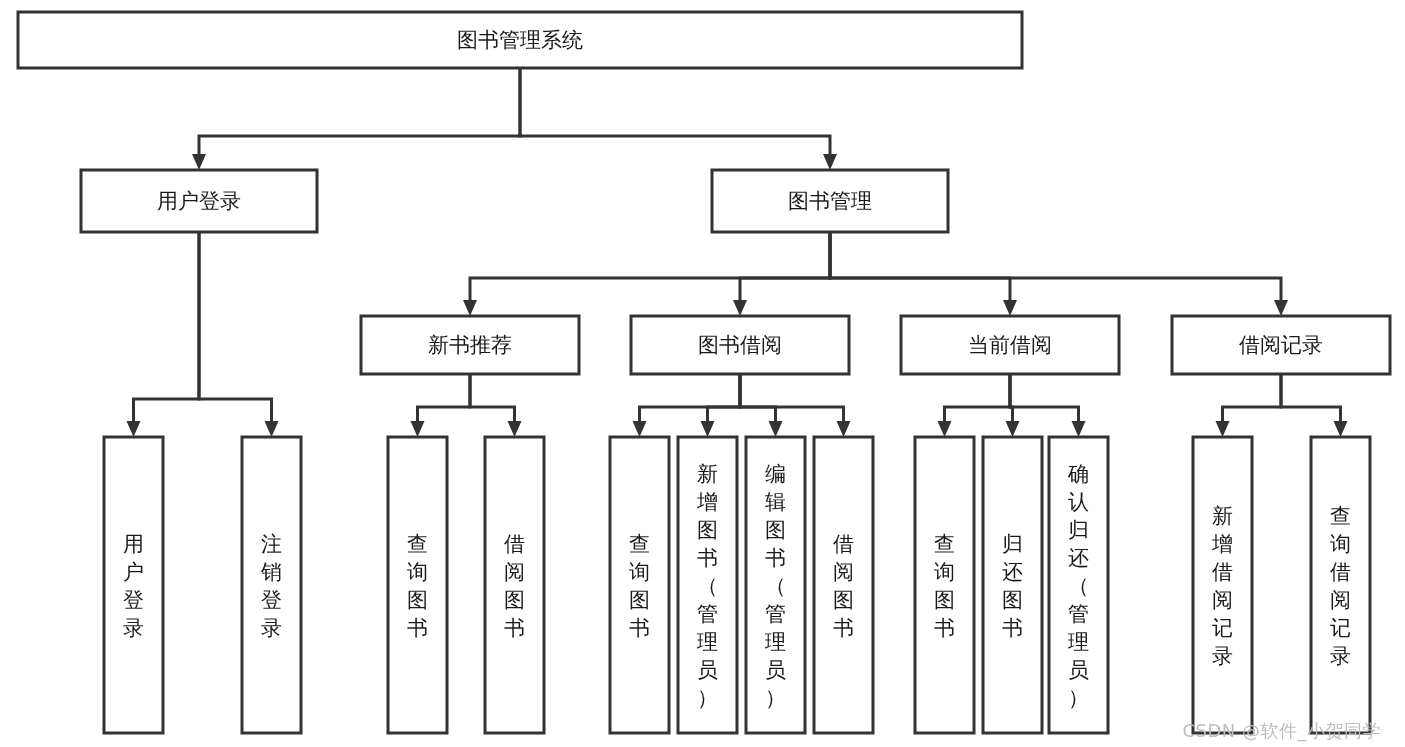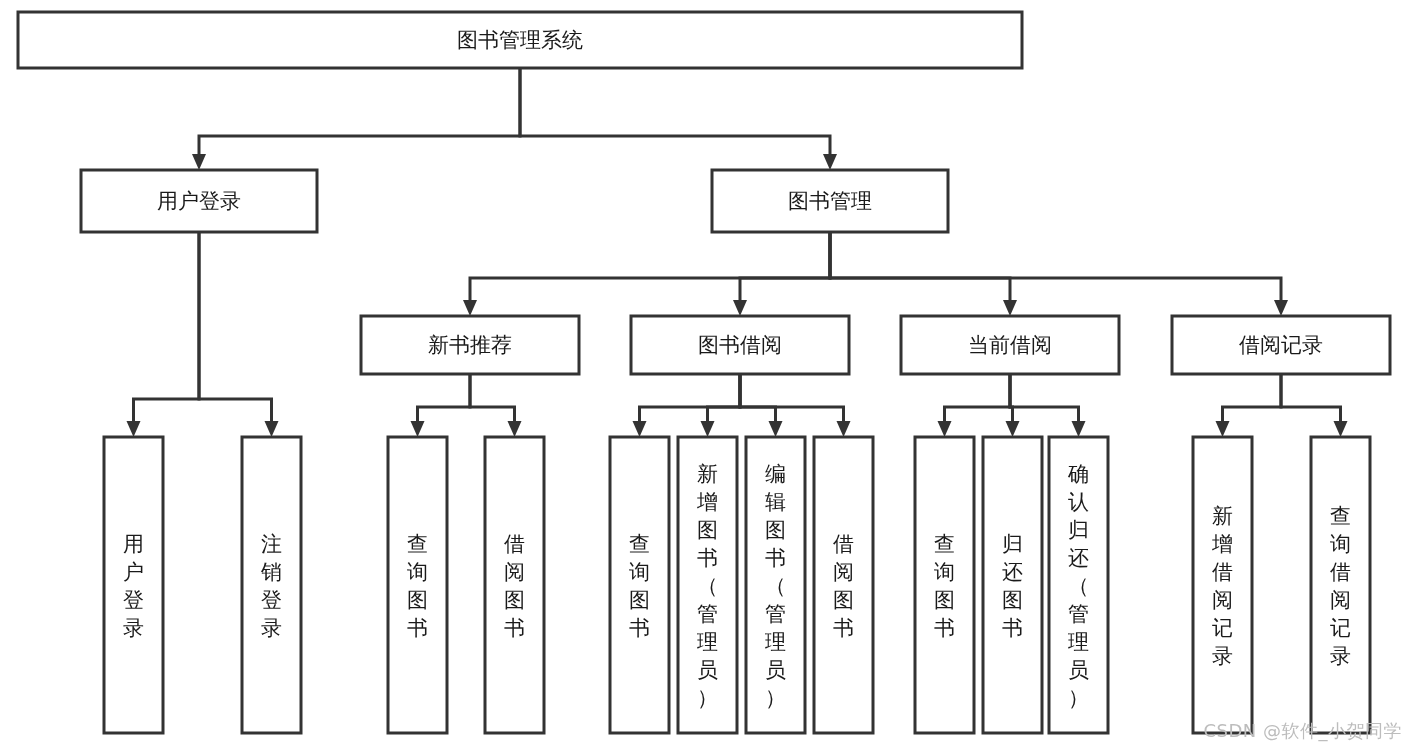--- a/index.html
+++ b/index.html
@@ -41,21 +41,21 @@
     stroke: #333333;
     stroke-width: 3;
     fill: none;
   }
   .arrow-head {
     fill: #333333;
     stroke: none;
   }
   .watermark {
     position: absolute;
-    right: 3px;
+    right: 24px;
     bottom: 4px;
     font-family: "DejaVu Sans", "Liberation Sans", sans-serif;
     font-size: 18px;
     color: #bdbdbd;
     white-space: nowrap;
     letter-spacing: 0.5px;
     pointer-events: none;
   }
 </style>
 </head>

